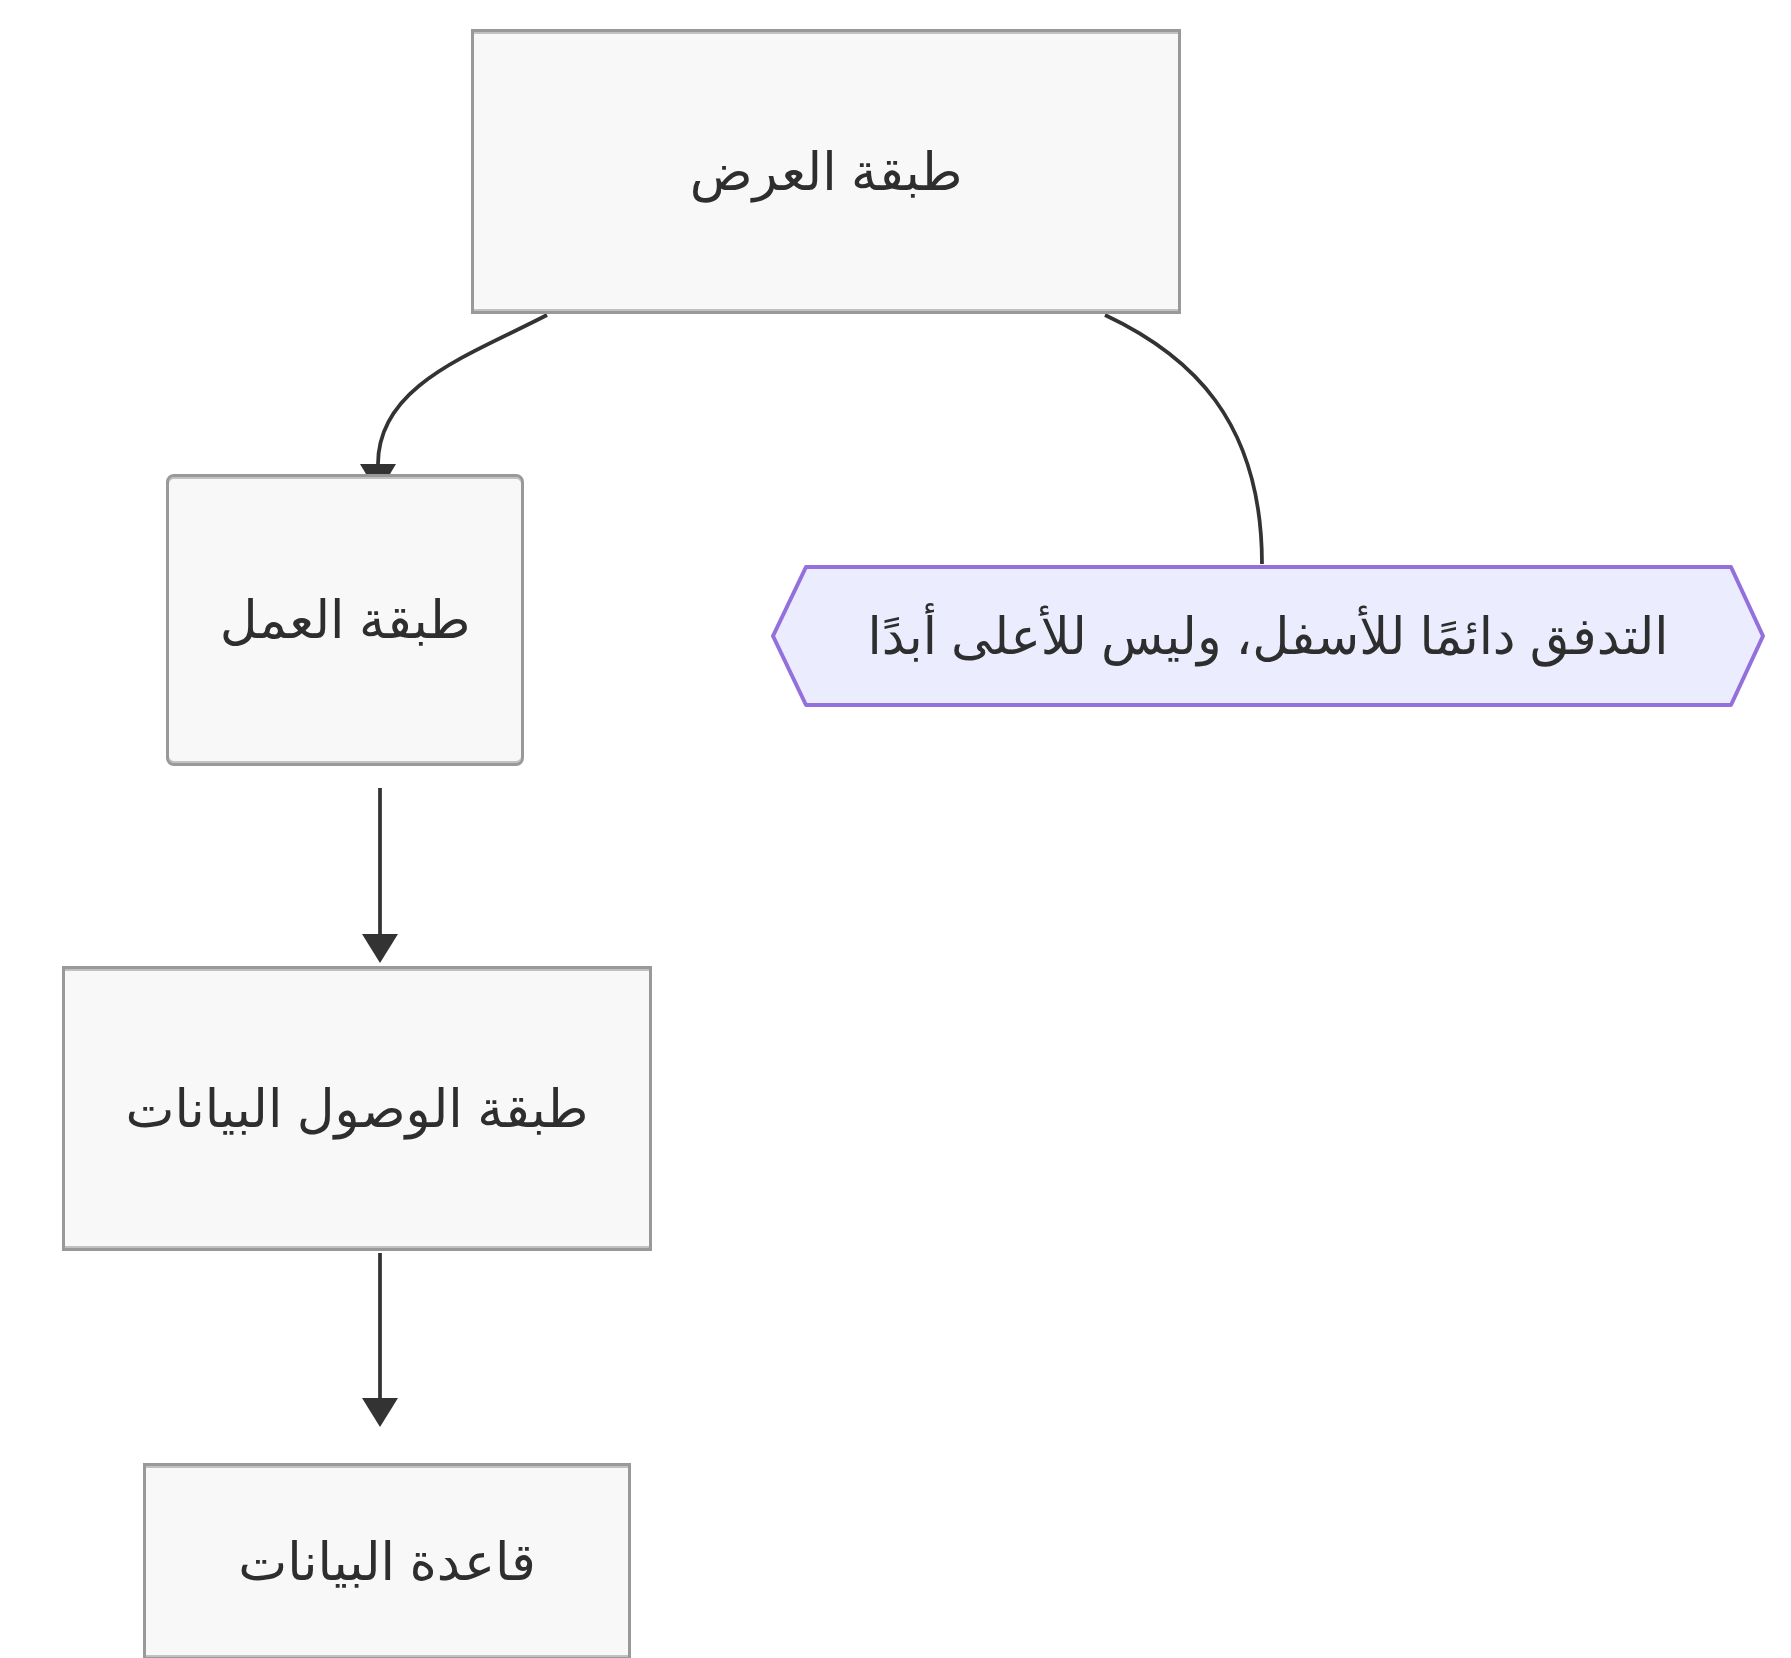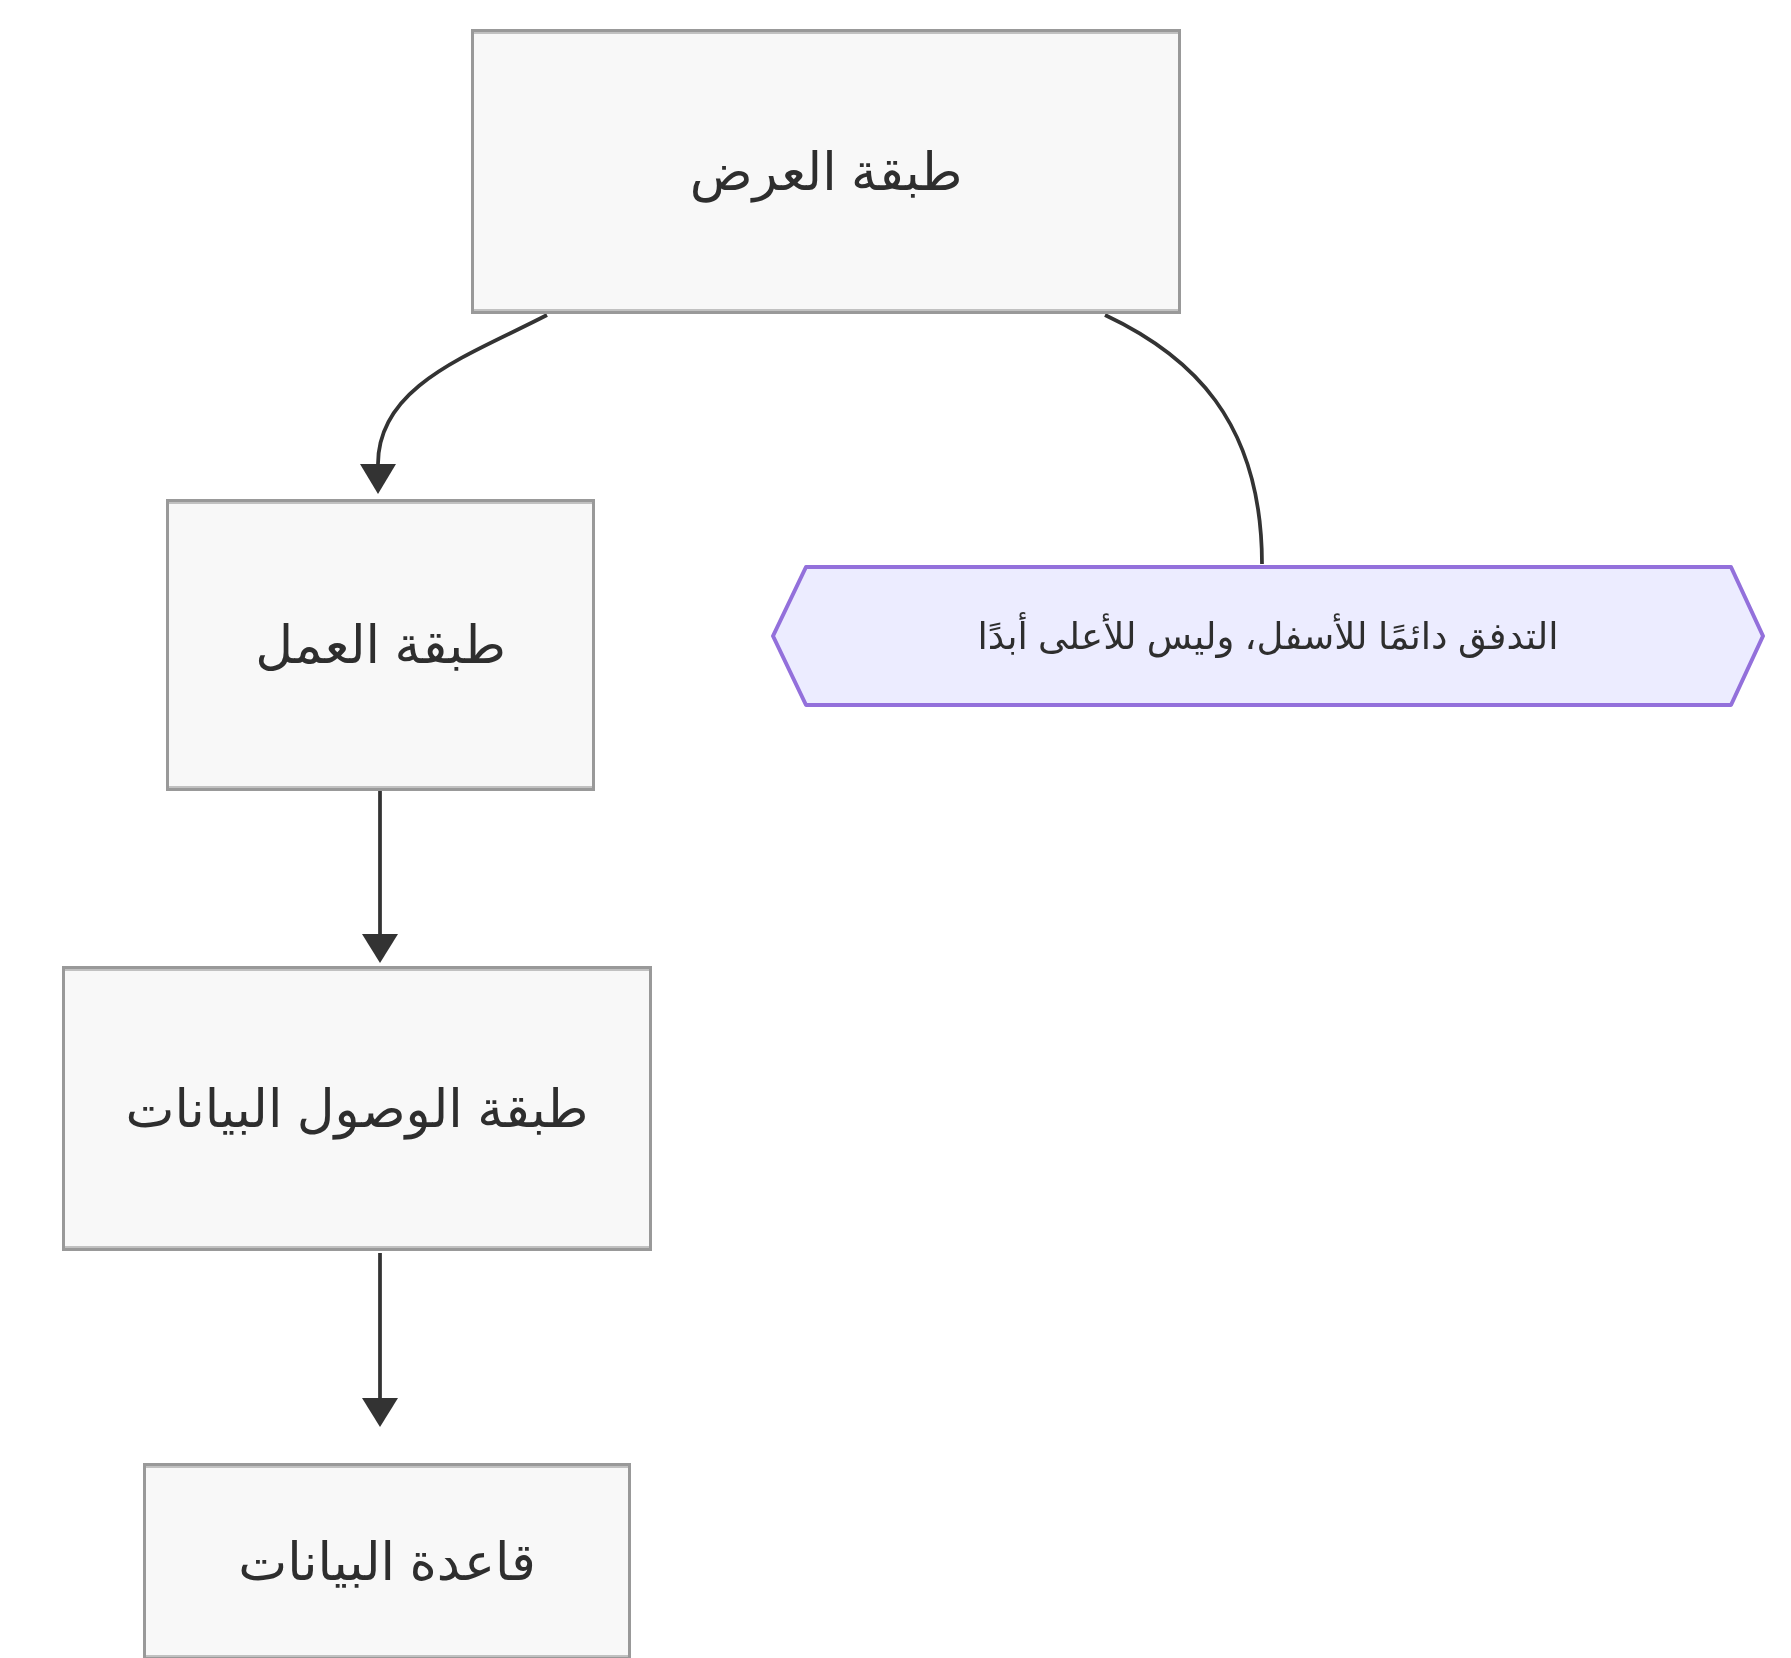--- a/index.html
+++ b/index.html
@@ -64,26 +64,26 @@
     position: absolute;
     left: 771px;
     top: 565px;
     width: 994px;
     height: 142px;
     display: flex;
     align-items: center;
     justify-content: center;
     text-align: center;
     color: var(--node-text, #2e2e2e);
-    font-size: 37px;
+    font-size: 51px;
     white-space: nowrap;
     pointer-events: none;
   }
   #node-presentation { left: 471px; top: 29px;  width: 710px; height: 285px; }
-  #node-business     { left: 166px; top: 499px; width: 429px; height: 292px; }
+  #node-business     { left: 166px; top: 474px; width: 358px; height: 292px; border-radius: 8px; }
   #node-data-access  { left: 62px;  top: 966px; width: 590px; height: 285px; }
   #node-database     { left: 143px; top: 1431px; width: 488px; height: 197px; margin-top: 32px; }
 </style>
 </head>
 <body>
 
 <div class="canvas">
 
   <svg class="edges-layer" viewBox="0 0 1791 1658" xmlns="http://www.w3.org/2000/svg">
 

